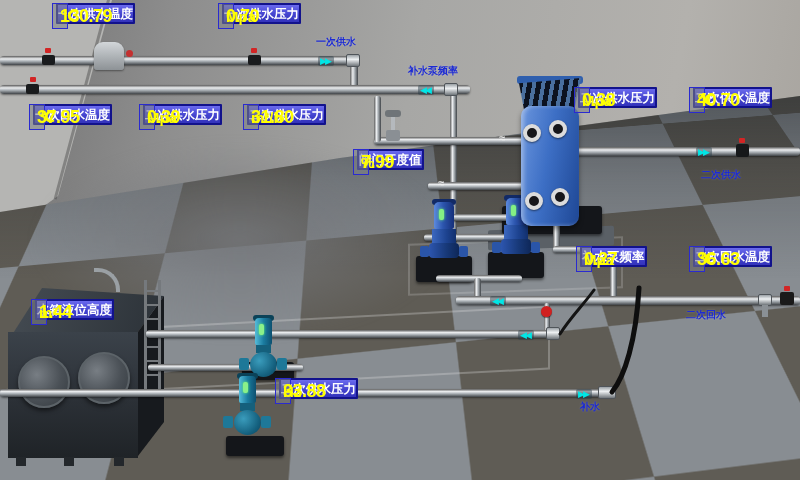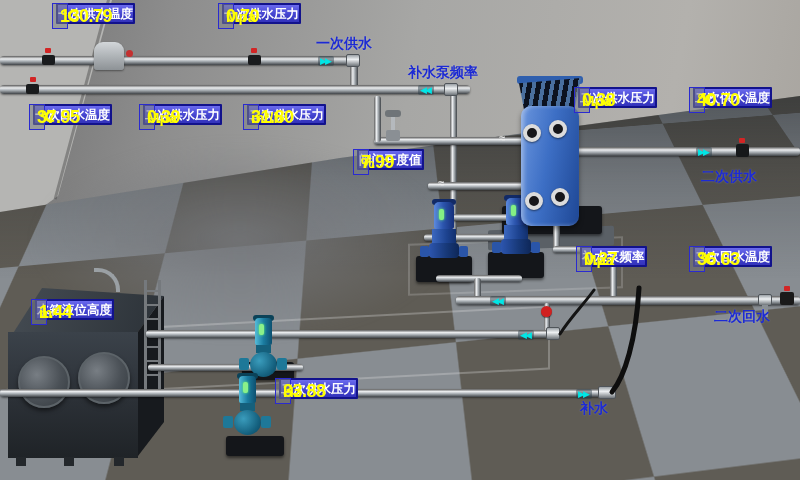--- a/index.html
+++ b/index.html
@@ -169,24 +169,24 @@
   .gv .val{position:static;color:#ffff00;font-size:18px;font-weight:bold;letter-spacing:-.5px;}
   .gv .unit{position:static;color:#ffff00;font-size:15px;font-weight:bold;}
   .g1{left:52px;top:3px;} .g2{left:218px;top:3px;}
   .g3{left:29px;top:104px;} .g4{left:139px;top:104px;} .g5{left:243px;top:104px;}
   .g6{left:353px;top:149px;}
   .g7{left:574px;top:87px;} .g8{left:689px;top:87px;}
   .g9{left:576px;top:246px;} .g10{left:689px;top:246px;}
   .g11{left:31px;top:299px;} .g12{left:275px;top:378px;}
 
   
-  .plabel{color:#1c2ad4;font-size:14px;font-weight:bold;z-index:9;white-space:nowrap;
+  .plabel{color:#1c2ad4;font-size:10px;font-weight:bold;z-index:9;white-space:nowrap;
           text-shadow:0 0 2px rgba(255,255,255,.25);}
   .pl1{left:316px;top:35px;} .pl2{left:408px;top:64px;}
-  .pl3{left:701px;top:168px;} .pl4{left:714px;top:308px;} .pl5{left:580px;top:400px;}
+  .pl3{left:701px;top:168px;} .pl4{left:686px;top:308px;} .pl5{left:580px;top:400px;}
 
   svg.hose{z-index:6;}
 </style>
 </head>
 <body>
 
 <div id="stage">
 
   <div class="wall"></div>
   <div class="wall-corner"></div>

